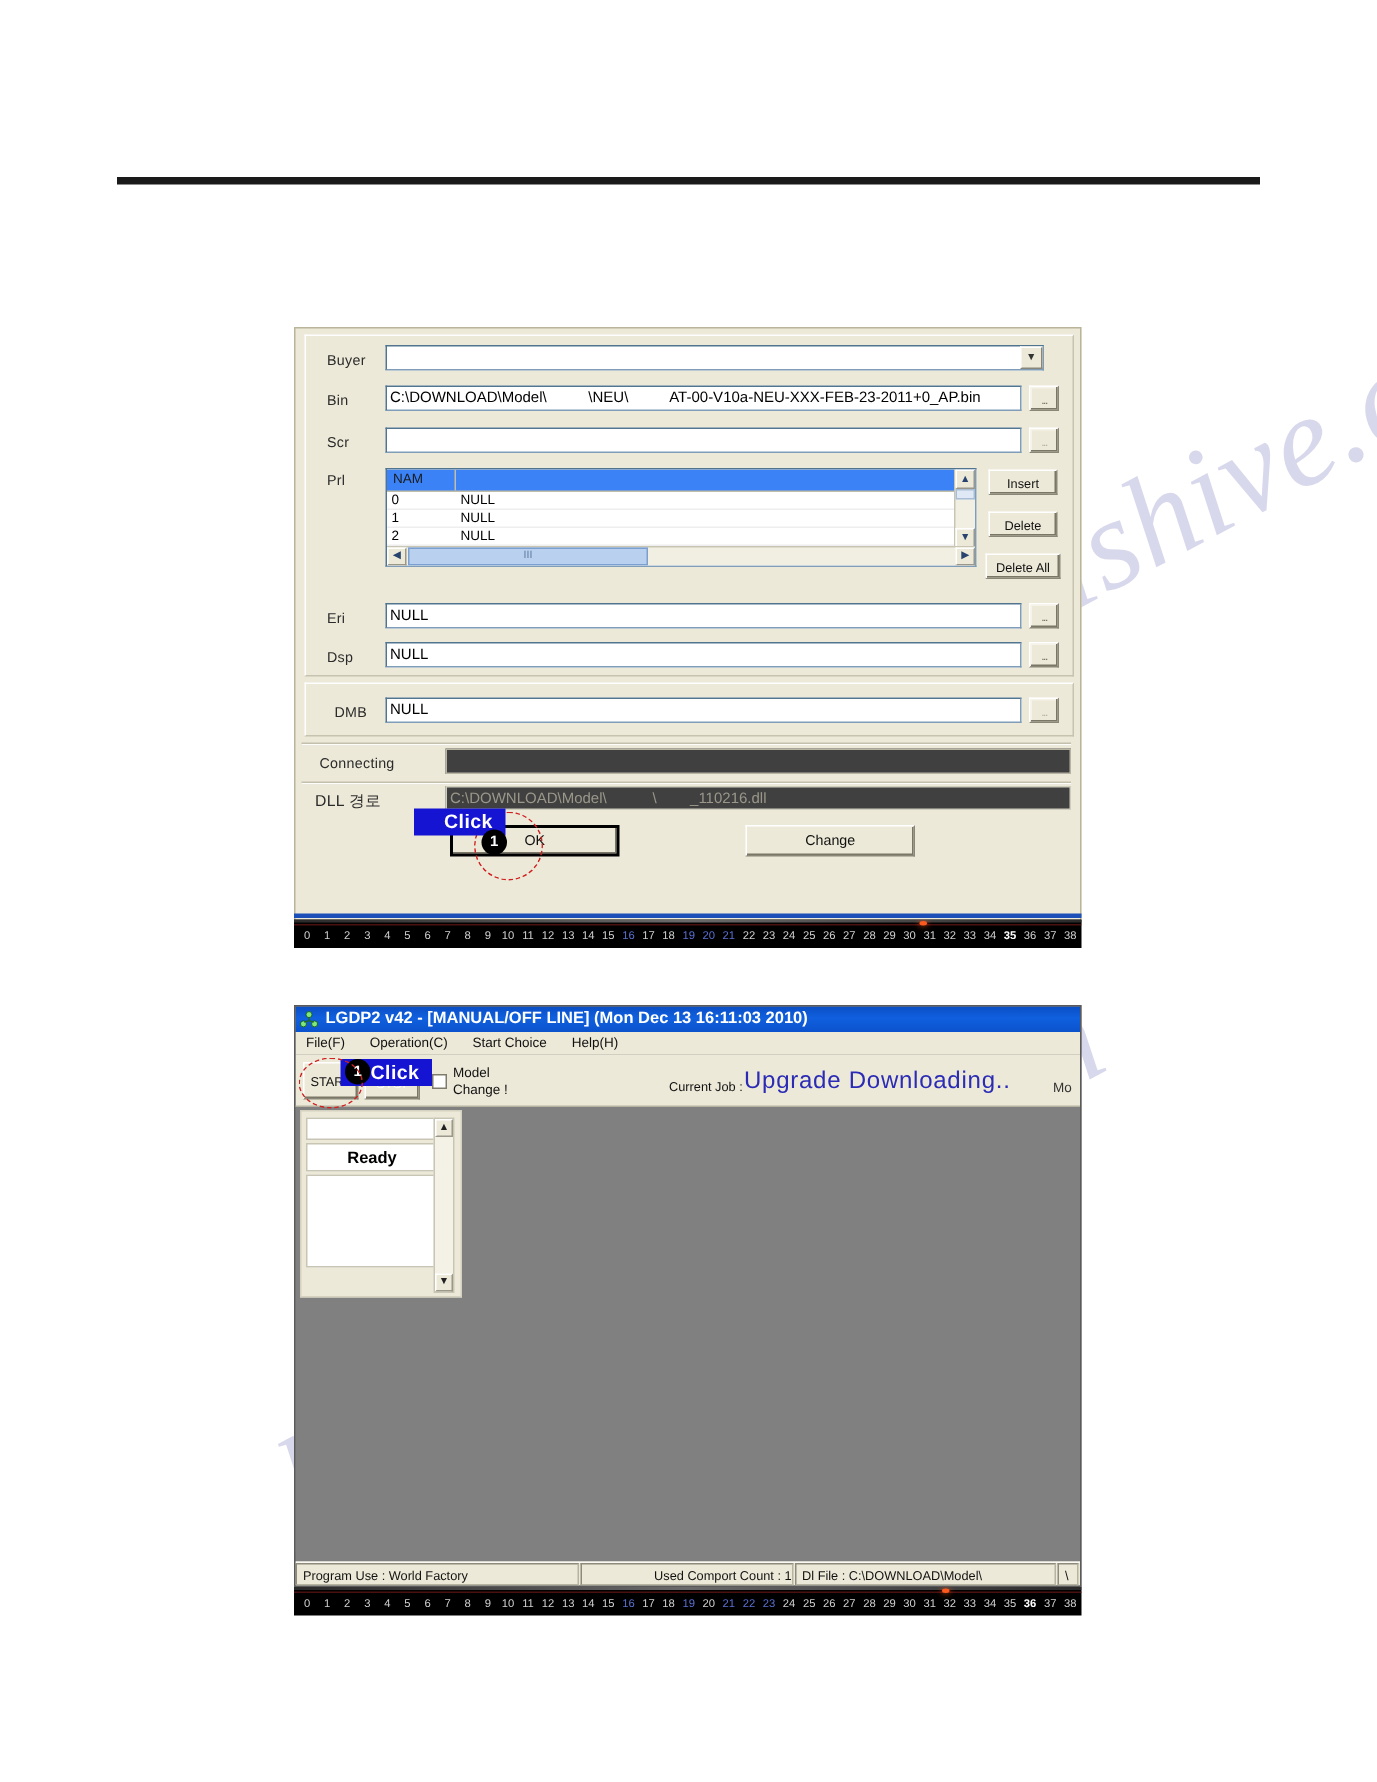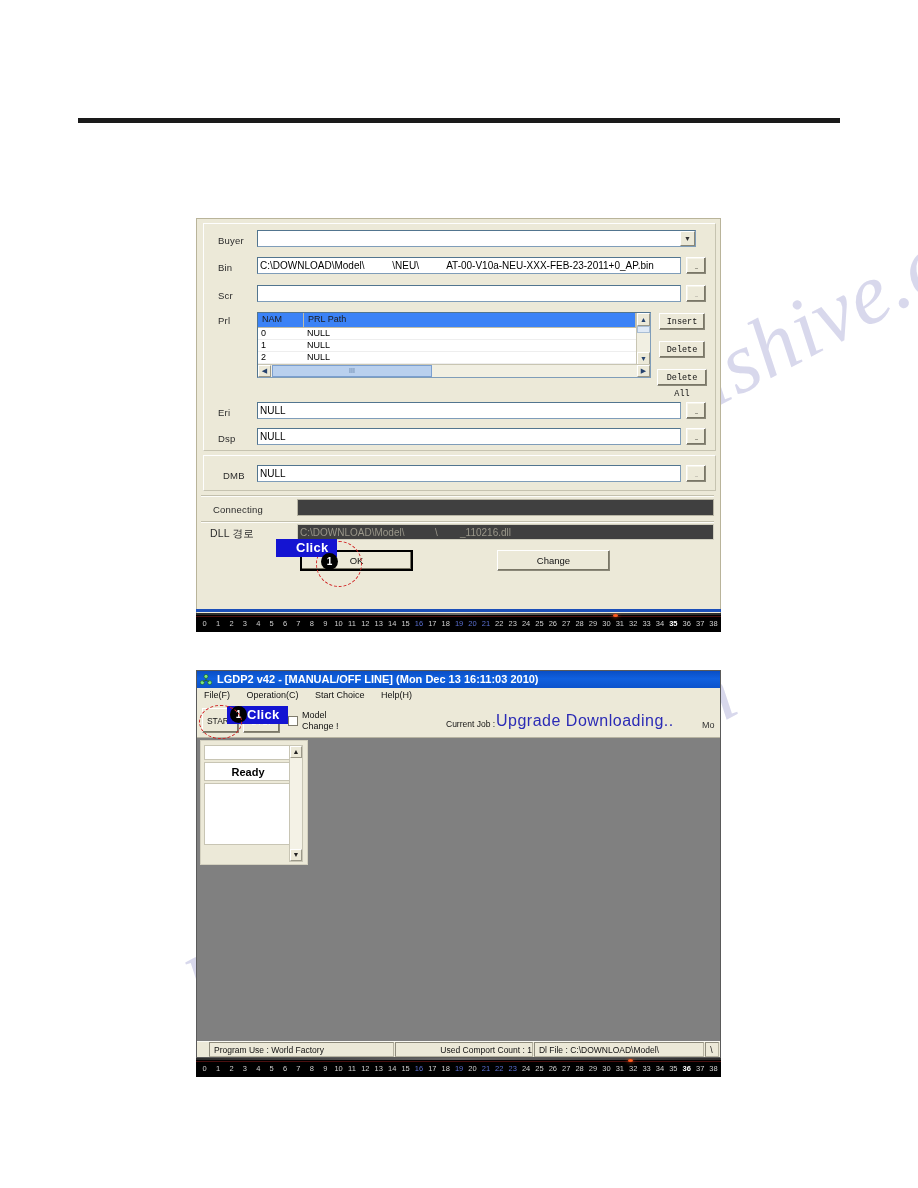--- a/index.html
+++ b/index.html
@@ -236,21 +236,20 @@
     background: #ece9d8;
     border: 1px solid #8a8778;
     border-top-color: #ffffff;
     border-left-color: #ffffff;
     box-shadow: inset -1px -1px 0 #7a7767;
     box-sizing: border-box;
     font-size: 8.5px;
     text-align: center;
     line-height: 16px;
     color: #111;
-    font-family: Liberation Mono, monospace;
   }
 
   .dlg-btn {
     position: absolute;
     height: 21px;
     background: #ece9d8;
     border: 1px solid #8a8778;
     border-top-color: #ffffff;
     border-left-color: #ffffff;
     box-shadow: inset -1px -1px 0 #7a7767;
@@ -519,21 +518,21 @@
   #win2-status .sb {
     border: 1px solid #b6b3a1;
     border-top-color: #8e8b7c;
     border-left-color: #8e8b7c;
     box-sizing: border-box;
     padding-left: 4px;
     white-space: nowrap;
     overflow: hidden;
     margin-right: 1px;
   }
-  .sb.s1 { width: 190px; margin-left: 12px; }
+  .sb.s1 { width: 190px; }
   .sb.s2 { width: 142px; text-align: right; }
   .sb.s3 { width: 175px; }
   .sb.s4 { width: 14px; }
 </style>
 </head>
 <body>
 
 <div id="page">
 
   <div class="watermark" id="wm-top">manualshive.com</div>
@@ -555,21 +554,20 @@
     <div class="dots-btn" style="left:489px; top:38px;">...</div>
 
     <div class="row-label" style="left:21px; top:71px;">Scr</div>
     <div class="tfield" style="left:60px; top:66px; width:424px; height:17px;"></div>
     <div class="dots-btn disabled" style="left:489px; top:66px; background:#ece9d8; color:#b3b0a4;">...</div>
 
     <div class="row-label" style="left:21px; top:96px;">Prl</div>
     <div id="prl-list">
       <div id="prl-header">
         <div class="hc c1">NAM</div>
-        <div class="hc c2">PRL Path</div>
       </div>
       <div class="prl-row">
         <div class="cc c1">0</div>
         <div class="cc c2">NULL</div>
       </div>
       <div class="prl-row">
         <div class="cc c1">1</div>
         <div class="cc c2">NULL</div>
       </div>
       <div class="prl-row">

